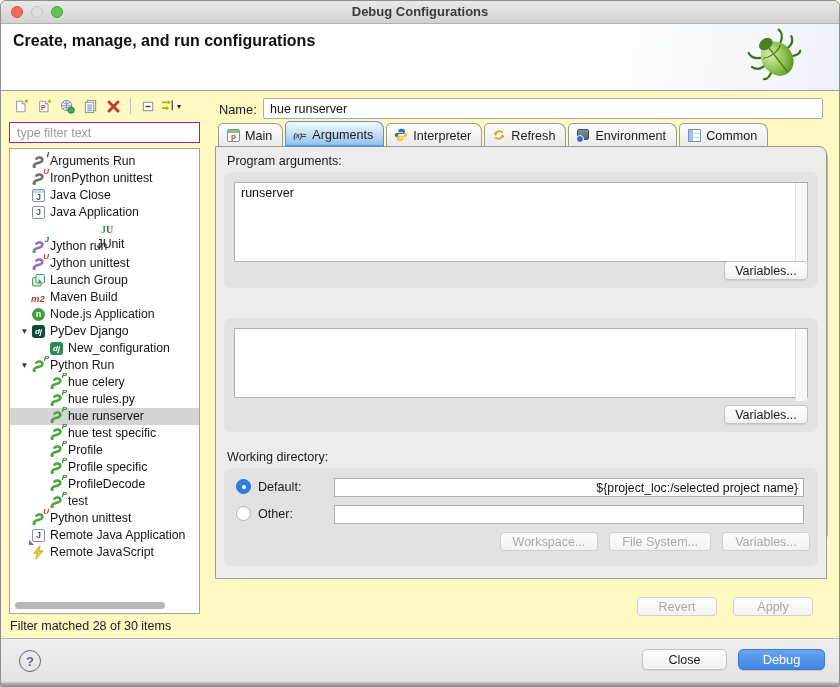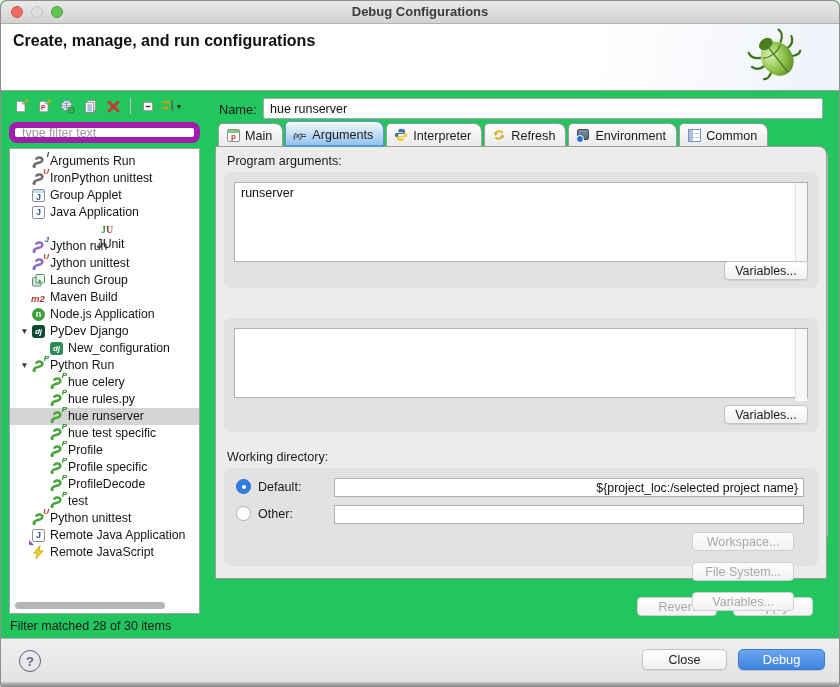--- a/index.html
+++ b/index.html
@@ -1,36 +1,36 @@
 <!DOCTYPE html>
 <html><head>
 <meta charset="utf-8">
 <style>
   html,body{margin:0;padding:0;background:#f5f5f5;font-family:"Liberation Sans",sans-serif;}
-  #win{position:relative;width:840px;height:687px;background:#22c55e;border:1px solid #8f8f8f;
+  #win{position:relative;width:840px;height:687px;background:#fef9c3;border:1px solid #8f8f8f;
        border-radius:6px 6px 2px 2px;box-sizing:border-box;overflow:hidden;margin:0 auto;padding-left:8px;}
   
   .titlebar{position:absolute;left:0;top:0;right:0;height:22px;
     background:linear-gradient(#e9e9e9,#d2d2d2);border-bottom:1px solid #b0b0b0;border-radius:6px 6px 0 0;}
   .tl{position:absolute;top:5px;width:12px;height:12px;border-radius:50%;box-sizing:border-box;}
   .tl.red{left:10px;background:#ed6b5f;border:1px solid #d4564b;}
   .tl.yellow{left:30px;background:#dedede;border:1px solid #c4c4c4;}
   .tl.green{left:50px;background:#61c454;border:1px solid #47a33b;}
   .wtitle{position:absolute;left:0;right:0;top:3px;text-align:center;font-size:13px;font-weight:600;color:#3b3b3b;}
   
   .header{position:absolute;left:0;top:23px;right:0;height:66px;background:linear-gradient(100deg,#ffffff 70%,#eef2f9);border-bottom:1px solid #9c9c9c;}
   .header .htitle{position:absolute;left:12px;top:8px;font-size:16px;font-weight:bold;color:#111;}
   .bug{position:absolute;right:32px;top:2px;}
   
   .tbar{position:absolute;left:10px;top:95px;height:20px;display:flex;align-items:center;gap:3px;}
   .tb-btn{width:20px;height:19px;border:none;background:transparent;padding:1px;display:flex;align-items:center;justify-content:center;border-radius:3px;}
   .tb-sep{width:1px;height:16px;background:#bdbdbd;margin:0 4px;}
   .dd{font-size:8px;color:#222;margin-left:1px;}
   .filter{position:absolute;left:8px;top:121px;width:191px;height:21px;box-sizing:border-box;
-    border:6px solid #a21caf;border-radius:8px;padding:0 7px;font-size:12.5px;color:#222;background:#fff;}
+    border:1px solid #a21caf;border-radius:0;padding:0 7px;font-size:12.5px;color:#222;background:#fff;}
   .filter::placeholder{color:#9b9b9b;}
   .tree{position:absolute;left:8px;top:147px;width:191px;height:466px;box-sizing:border-box;
     background:#fff;border:1px solid #a3a3a3;overflow:hidden;padding-top:4px;}
   .trow{height:17px;line-height:17px;display:flex;align-items:center;font-size:12.3px;color:#151515;white-space:nowrap;}
   .trow.sel{background:#d4d4d4;}
   .trow .arrslot{display:inline-block;width:13px;text-align:center;font-size:8.5px;color:#3a3a3a;flex:none;}
   .trow .tlabel{margin-left:4px;}
   .ico{position:relative;display:inline-block;width:15px;height:15px;flex:none;vertical-align:middle;}
   .ico svg{position:absolute;inset:0;}
   .ico i{position:absolute;top:-4px;right:-3px;font:bold italic 8px "Liberation Sans",sans-serif;}
@@ -65,21 +65,21 @@
   .btn{box-sizing:border-box;border:1px solid #c3c3c3;border-radius:4px;background:linear-gradient(#ffffff,#f1f1f1);
     font:12.5px "Liberation Sans",sans-serif;color:#1a1a1a;box-shadow:0 1px 1px rgba(0,0,0,.08);}
   .btn.disabled{color:#a8a8a8;box-shadow:none;background:linear-gradient(#fdfdfd,#f3f3f3);border-color:#cfcfcf;}
   .varsbtn{position:absolute;right:10px;width:84px;height:19px;}
   .radio{position:absolute;width:15px;height:15px;border-radius:50%;box-sizing:border-box;background:#fff;border:1px solid #b0b0b0;}
   .radio.checked{background:#2f7de1;border-color:#2a6fc9;}
   .radio.checked::after{content:"";position:absolute;left:4.5px;top:4.5px;width:4px;height:4px;border-radius:50%;background:#fff;}
   .rlabel{position:absolute;font-size:12.6px;color:#1a1a1a;}
   .dirinput{position:absolute;left:110px;width:470px;height:19px;box-sizing:border-box;border:1px solid #b0b0b0;
     background:#fff;font-size:12.3px;padding:0 5px;color:#111;text-align:right;}
-  .wdbtns{position:absolute;right:24px;top:64px;display:flex;gap:11px;flex-direction:column;}
+  .wdbtns{position:absolute;right:8px;top:64px;display:flex;gap:11px;}
   .wdbtns .btn{height:19px;padding:0 12px;min-width:88px;}
   .revert{position:absolute;left:636px;top:596px;width:80px;height:19px;}
   .apply{position:absolute;left:732px;top:596px;width:80px;height:19px;}
   
   .sep{position:absolute;left:0;right:0;top:637px;height:1px;background:#b2b2b2;}
   .bottombar{position:absolute;left:0;right:0;top:638px;bottom:0;background:linear-gradient(#efefef,#e2e2e2);}
   .helpbtn{position:absolute;left:18px;top:11px;width:22px;height:22px;border-radius:50%;background:transparent;
     border:1.4px solid #5e637e;color:#5e637e;font:bold 13px/19px "Liberation Sans",sans-serif;text-align:center;}
   .closebtn{position:absolute;left:641px;top:10px;width:85px;height:21px;border-radius:5px;}
   .debugbtn{position:absolute;left:737px;top:10px;width:87px;height:21px;border-radius:5px;box-sizing:border-box;
@@ -223,21 +223,21 @@
           </svg>
           <i style="color:#c0392b">U</i>
         </span>
         <span class="tlabel">IronPython unittest</span>
       </div>
       <div class="trow" style="padding-left: 8px;">
         <span class="arrslot"></span>
         <span class="ico">
           <span class="lbox" style="background:linear-gradient(#bfe0ea 0 3px,#fff 3px);line-height:14px">J</span>
         </span>
-        <span class="tlabel">Group Applet</span>
+        <span class="tlabel">Java Close</span>
       </div>
       <div class="trow" style="padding-left: 8px;">
         <span class="arrslot"></span>
         <span class="ico">
           <span class="lbox">J</span>
         </span>
         <span class="tlabel">Java Application</span>
       </div>
       <div class="trow" style="padding-left: 8px; flex-direction: column;">
         <span class="arrslot"></span>

